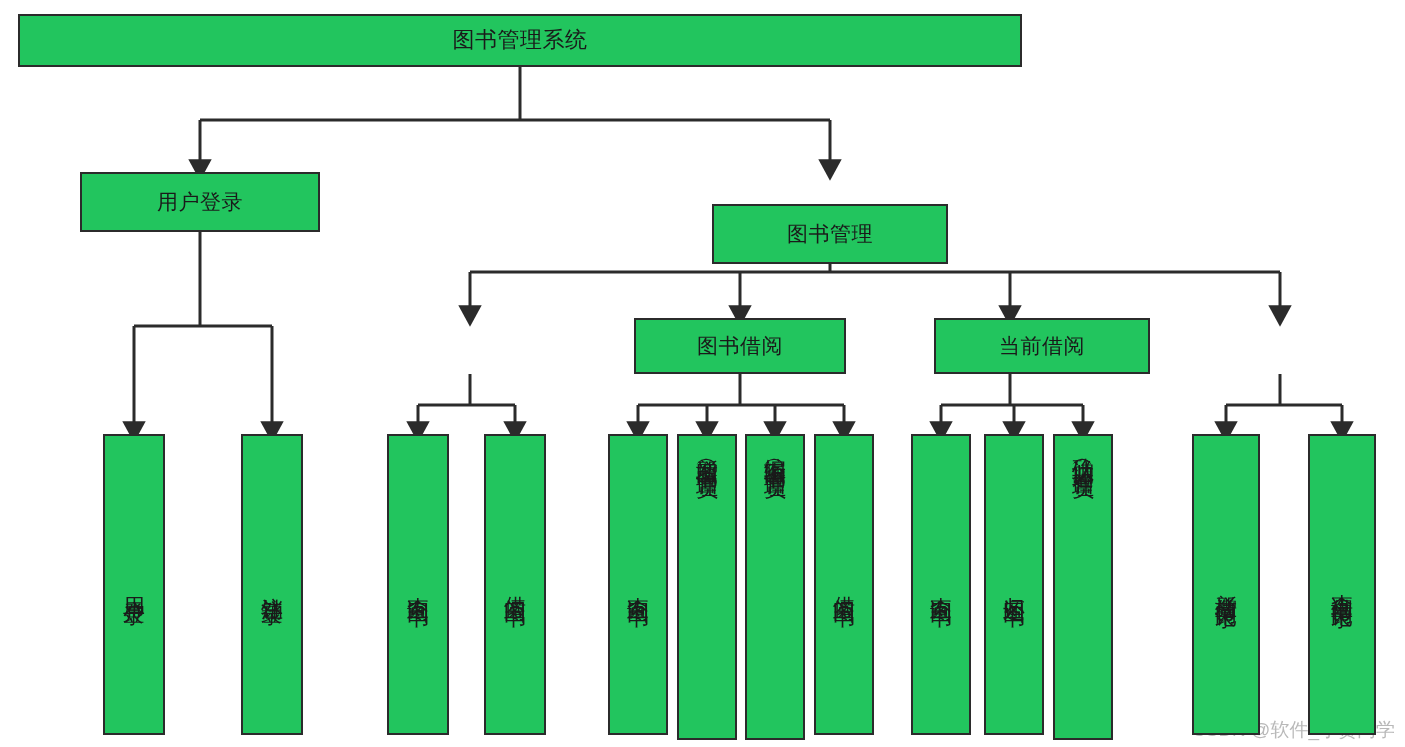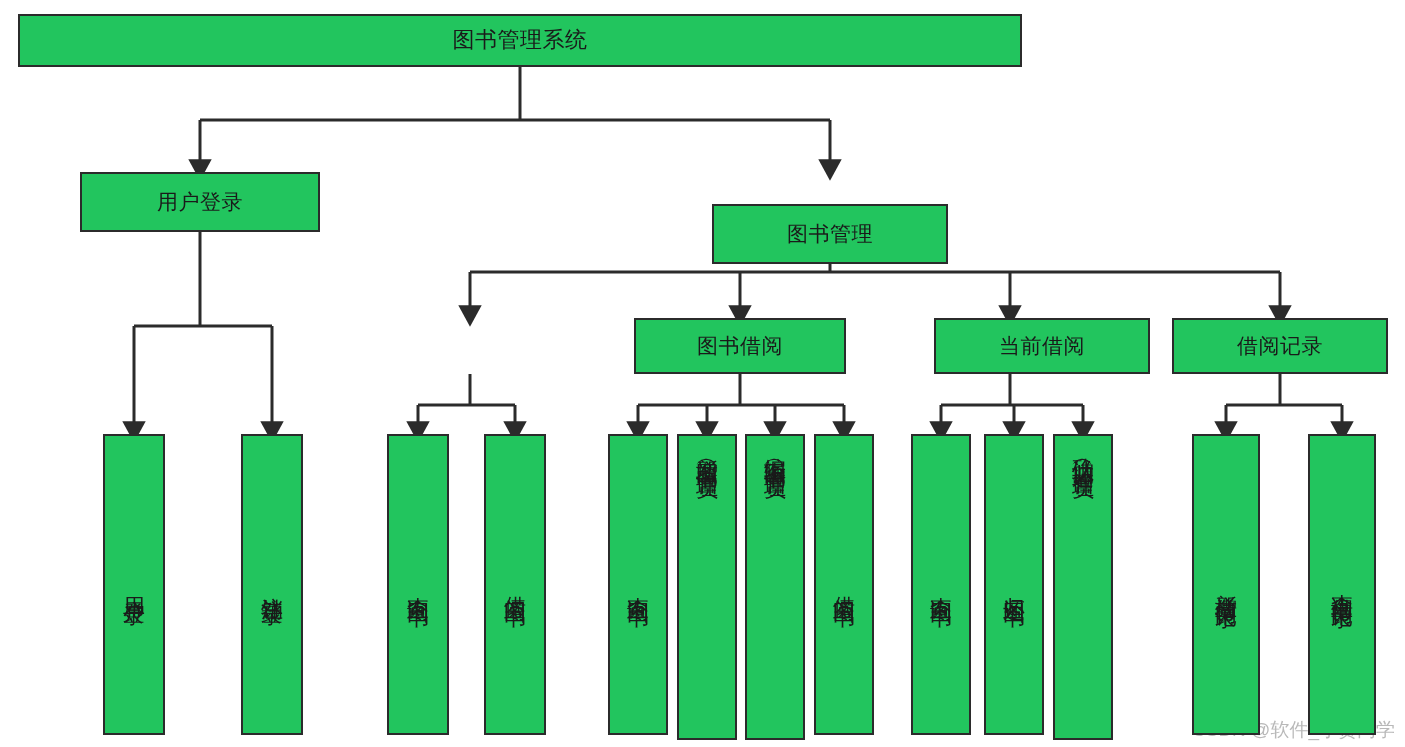--- a/index.html
+++ b/index.html
@@ -129,23 +129,20 @@
     </div>
     <div class="node lvl2 horiz" style="left: 712px; top: 172px; width: 236px; height: 60px; margin-top: 32px;">
       <span class="label">图书管理</span>
     </div>
     <div class="node lvl3 horiz" style="left: 634px; top: 318px; width: 212px; height: 56px;">
       <span class="label">图书借阅</span>
     </div>
     <div class="node lvl3 horiz" style="left: 902px; top: 318px; width: 216px; height: 56px; margin-left: 32px;">
       <span class="label">当前借阅</span>
     </div>
-    <div class="node lvl3 horiz" style="left: 1172px; top: 318px; width: 216px; height: 56px;">
-      <span class="label">借阅记录</span>
-    </div>
     <div class="node leaf vert" style="left: 103px; top: 434px; width: 62px; height: 301px;">
       <span class="label">用户登录</span>
     </div>
     <div class="node leaf vert" style="left: 241px; top: 434px; width: 62px; height: 301px;">
       <span class="label">注销登录</span>
     </div>
     <div class="node leaf vert" style="left: 387px; top: 434px; width: 62px; height: 301px;">
       <span class="label">查询图书</span>
     </div>
     <div class="node leaf vert" style="left: 484px; top: 434px; width: 62px; height: 301px;">

